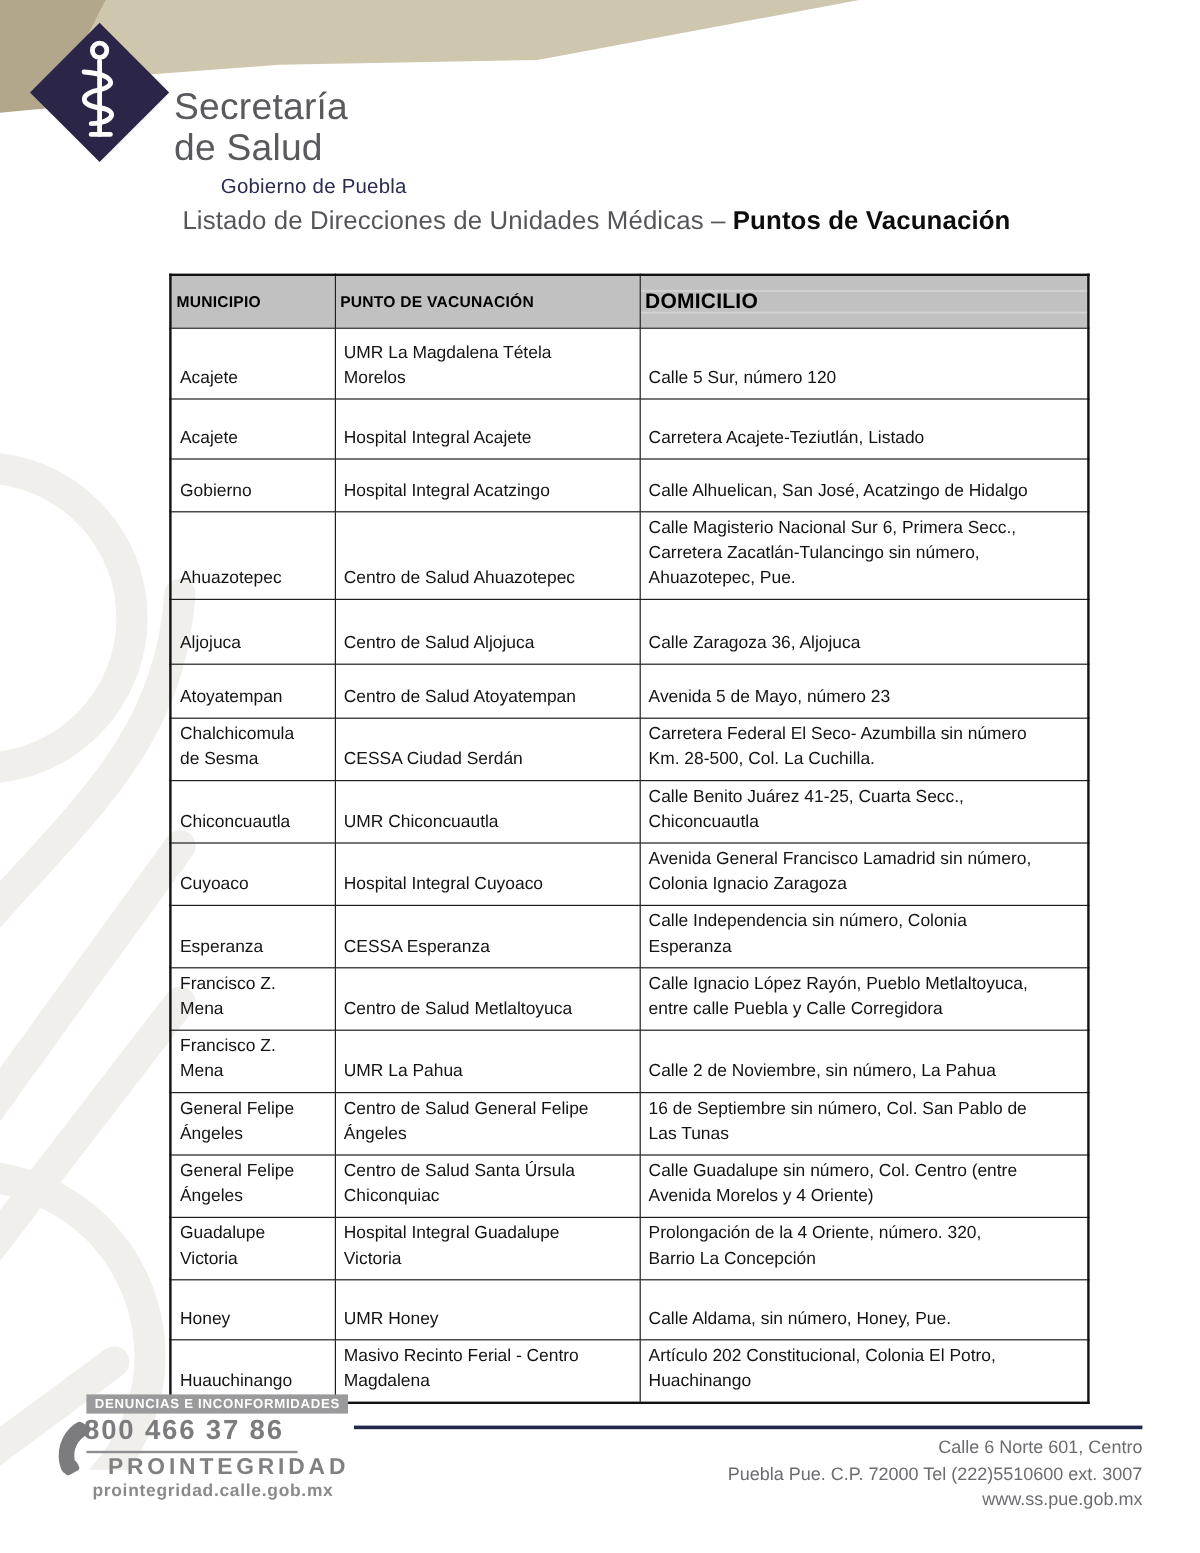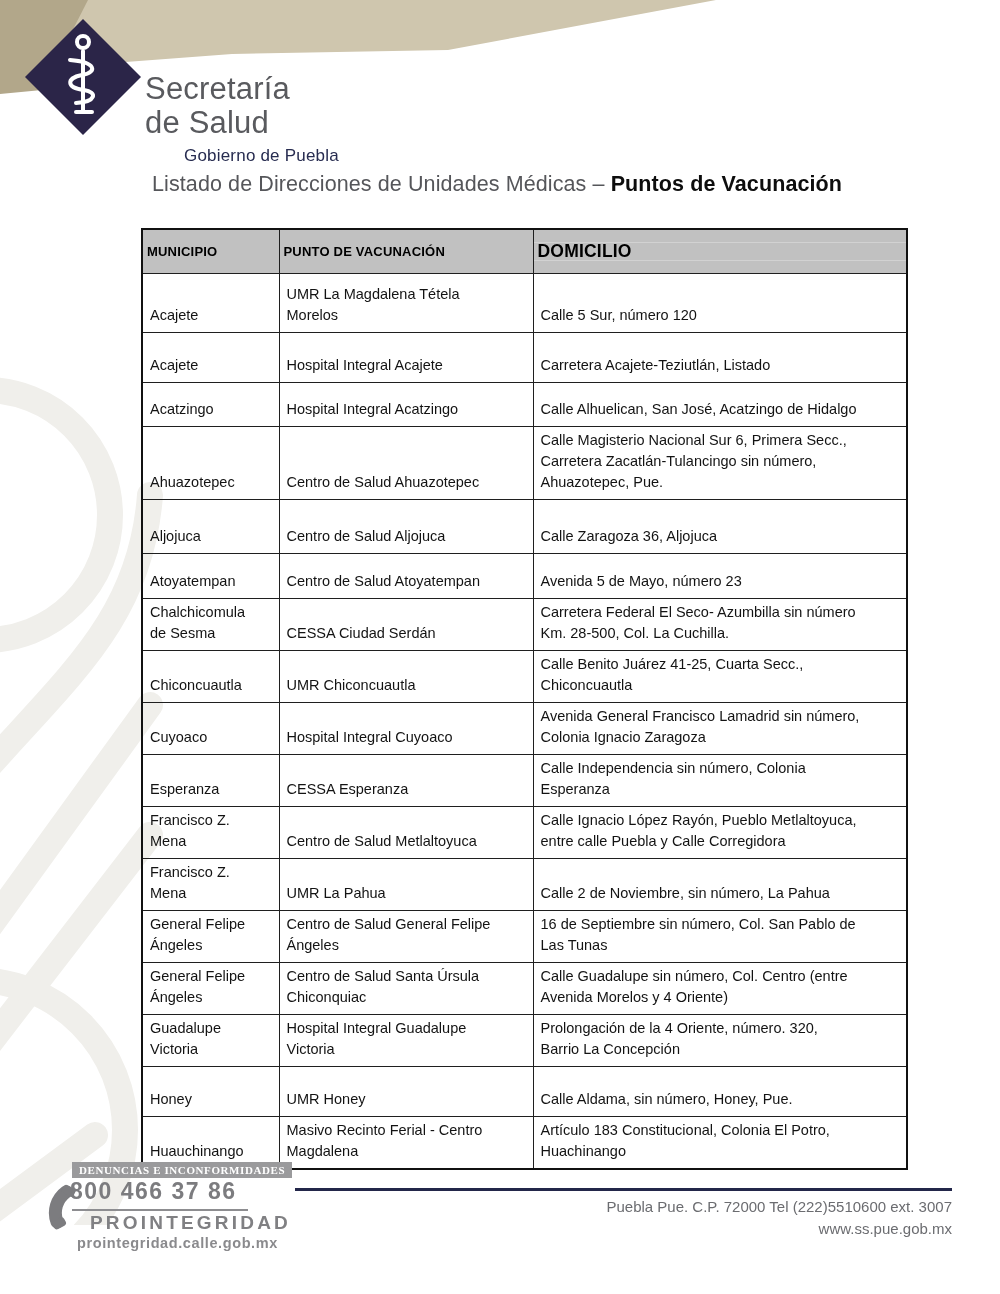--- a/index.html
+++ b/index.html
@@ -52,21 +52,21 @@
   }
   table.vax td{
     vertical-align:bottom;padding:3px 7px 6px 7px;
     white-space:pre-line;background:transparent;
   }
   
   .phone-icon{position:absolute;left:40px;top:1183px;}
   .badge{
     position:absolute;left:72px;top:1162px;
     background:#9a9a9c;color:#ffffff;font-weight:bold;
-    font-size:11px;letter-spacing:.6px;padding:2px 7px 2px 7px;font-family:Liberation Serif, serif;
+    font-size:11px;letter-spacing:.6px;padding:2px 7px 2px 7px;
   }
   .phone-number{
     position:absolute;left:70px;top:1178px;
     font-size:23px;font-weight:bold;color:#7c7c7f;letter-spacing:1.5px;white-space:nowrap;
   }
   .phone-rule{position:absolute;left:72px;top:1209px;width:176px;height:2px;background:#8d8d90;}
   .program{
     position:absolute;left:72px;top:1212px;
     font-size:19px;font-weight:bold;color:#808083;letter-spacing:3.2px;white-space:nowrap;margin-left:18px;
   }
@@ -141,21 +141,21 @@
         <td>UMR La Magdalena Tétela
 Morelos</td>
         <td>Calle 5 Sur, número 120</td>
       </tr>
       <tr style="height:50px">
         <td>Acajete</td>
         <td>Hospital Integral Acajete</td>
         <td>Carretera Acajete-Teziutlán, Listado</td>
       </tr>
       <tr style="height:44px">
-        <td>Acatzingo</td>
+        <td>Gobierno</td>
         <td>Hospital Integral Acatzingo</td>
         <td>Calle Alhuelican, San José, Acatzingo de Hidalgo</td>
       </tr>
       <tr style="height:66px">
         <td>Ahuazotepec</td>
         <td>Centro de Salud Ahuazotepec</td>
         <td>Calle Magisterio Nacional Sur 6, Primera Secc.,
 Carretera Zacatlán-Tulancingo sin número,
 Ahuazotepec, Pue.</td>
       </tr>
@@ -233,21 +233,21 @@
       </tr>
       <tr style="height:50px">
         <td>Honey</td>
         <td>UMR Honey</td>
         <td>Calle Aldama, sin número, Honey, Pue.</td>
       </tr>
       <tr style="height:49px">
         <td>Huauchinango</td>
         <td>Masivo Recinto Ferial - Centro
 Magdalena</td>
-        <td>Artículo 183 Constitucional, Colonia El Potro,
+        <td>Artículo 202 Constitucional, Colonia El Potro,
 Huachinango</td>
       </tr>
     </tbody>
   </table>
 
   <svg class="phone-icon" width="36" height="48" viewBox="0 0 36 48">
     <g fill="none" stroke="#7c7c7f" stroke-width="13" stroke-linecap="round">
       <path d="M26,9 A26,26 0 0 0 17,39"></path>
     </g>
     <rect x="22" y="3" width="13" height="9" rx="3" fill="#7c7c7f" transform="rotate(28 28 8)"></rect>
@@ -255,17 +255,18 @@
   </svg>
 
   <div class="badge">DENUNCIAS E INCONFORMIDADES</div>
   <div class="phone-number">800 466 37 86</div>
   <div class="phone-rule"></div>
   <div class="program">PROINTEGRIDAD</div>
   <div class="program-url">prointegridad.calle.gob.mx</div>
 
   <div class="footer-rule"></div>
   <div class="footer-address">
+    <div>Calle 6 Norte 601, Centro</div>
     <div>Puebla Pue. C.P. 72000 Tel (222)5510600 ext. 3007</div>
     <div>www.ss.pue.gob.mx</div>
   </div>
 
 </div>
 
 </body></html>

